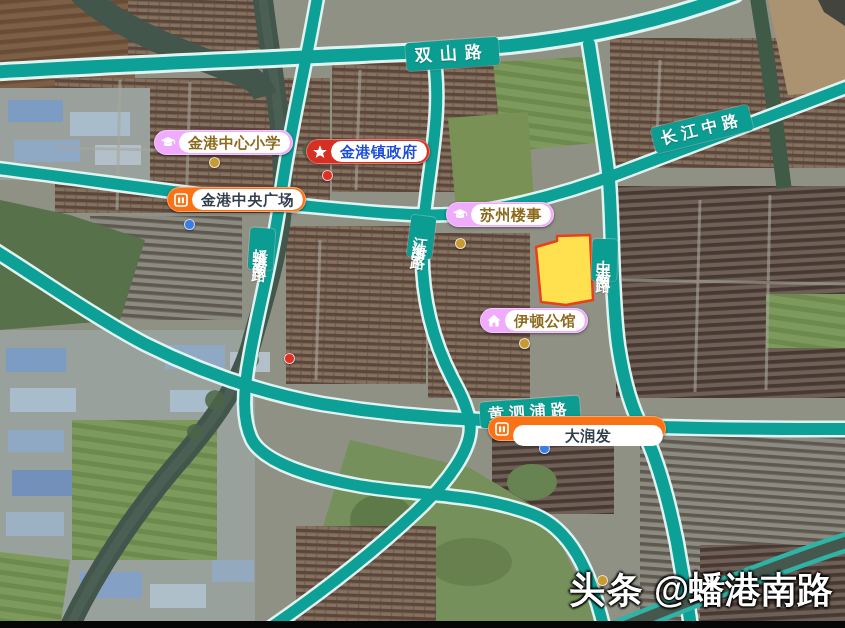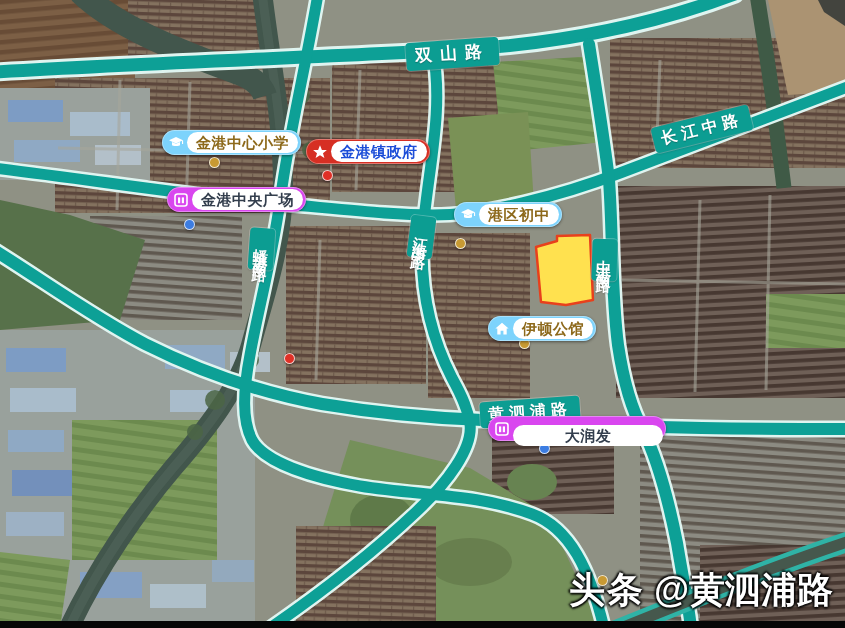--- a/index.html
+++ b/index.html
@@ -16,25 +16,25 @@
     border-radius:14px;padding:0 2px 0 2px;
     box-shadow:0 1px 3px rgba(0,0,0,.45), inset 0 0 0 1px rgba(255,255,255,.35);
     white-space:nowrap;z-index:30;
   }
   .poi-icon{width:23px;height:23px;display:flex;align-items:center;justify-content:center;flex:0 0 auto;}
   .poi-icon svg{display:block;}
   .poi-text{
     background:#fff;border-radius:11px;padding:1px 9px;margin-right:1px;
     font-size:15px;font-weight:bold;line-height:19px;letter-spacing:.5px;
   }
-  .pill-gold{background:#7dd3fc;margin-left:8px;}
+  .pill-gold{background:#f0abfc;}
   .pill-gold .poi-text{color:#8d691b;}
   .pill-red{background:#d62f23;}
   .pill-red .poi-text{color:#1d4ed8;}
-  .pill-blue{background:#d946ef;}
+  .pill-blue{background:#f97316;}
   .pill-blue .poi-text{color:#333e4d;}
   .panel-wide{min-width:132px;text-align:center;margin-top:14px;}
 
   
   .dot{position:absolute;width:9px;height:9px;border-radius:50%;
        border:1px solid rgba(255,255,255,.75);box-shadow:0 1px 2px rgba(0,0,0,.4);z-index:25;}
   .dot-gold{background:#c89a33;}
   .dot-red{background:#e03026;}
   .dot-blue{background:#3c7de2;}
 
@@ -233,25 +233,25 @@
   </div>
 
   <div class="poi pill-gold" style="left:446px;top:202px">
     <span class="poi-icon">
       <svg width="16" height="16" viewBox="0 0 16 16" fill="#fff">
           <path d="M8 2 L15 5.2 L8 8.4 L1 5.2 Z"></path>
           <path d="M4 6.9 V10 C4 11.3 12 11.3 12 10 V6.9 L8 8.7 Z"></path>
           <rect x="14" y="5.4" width="1.1" height="3.6"></rect>
         </svg>
     </span>
-    <span class="poi-text">港区初中</span>
-  </div>
-
-
-  <div class="poi pill-gold" style="left:480px;top:316px">
+    <span class="poi-text">苏州楼事</span>
+  </div>
+
+
+  <div class="poi pill-gold" style="left:480px;top:308px">
     <span class="poi-icon">
       <svg width="16" height="16" viewBox="0 0 16 16" fill="#fff">
           <path d="M8 1.8 L14.6 7.6 H12.7 V13.6 H9.4 V9.7 H6.6 V13.6 H3.3 V7.6 H1.4 Z"></path>
         </svg>
     </span>
     <span class="poi-text">伊顿公馆</span>
   </div>
 
   <div class="poi pill-blue" style="left:488px;top:416px">
     <span class="poi-icon">
@@ -260,17 +260,17 @@
           <rect x="5" y="5.4" width="2.2" height="5.8" fill="#fff"></rect>
           <rect x="8.8" y="5.4" width="2.2" height="5.8" fill="#fff"></rect>
         </svg>
     </span>
     <span class="poi-text panel-wide">大润发</span>
   </div>
 
 
   <div class="watermark">
     <span class="wm-brand">头条</span>
-    <span class="wm-handle">@黄泗浦路</span>
+    <span class="wm-handle">@蟠港南路</span>
   </div>
   <div class="bottom-bar"></div>
 
 </div>
 
 </body></html>

